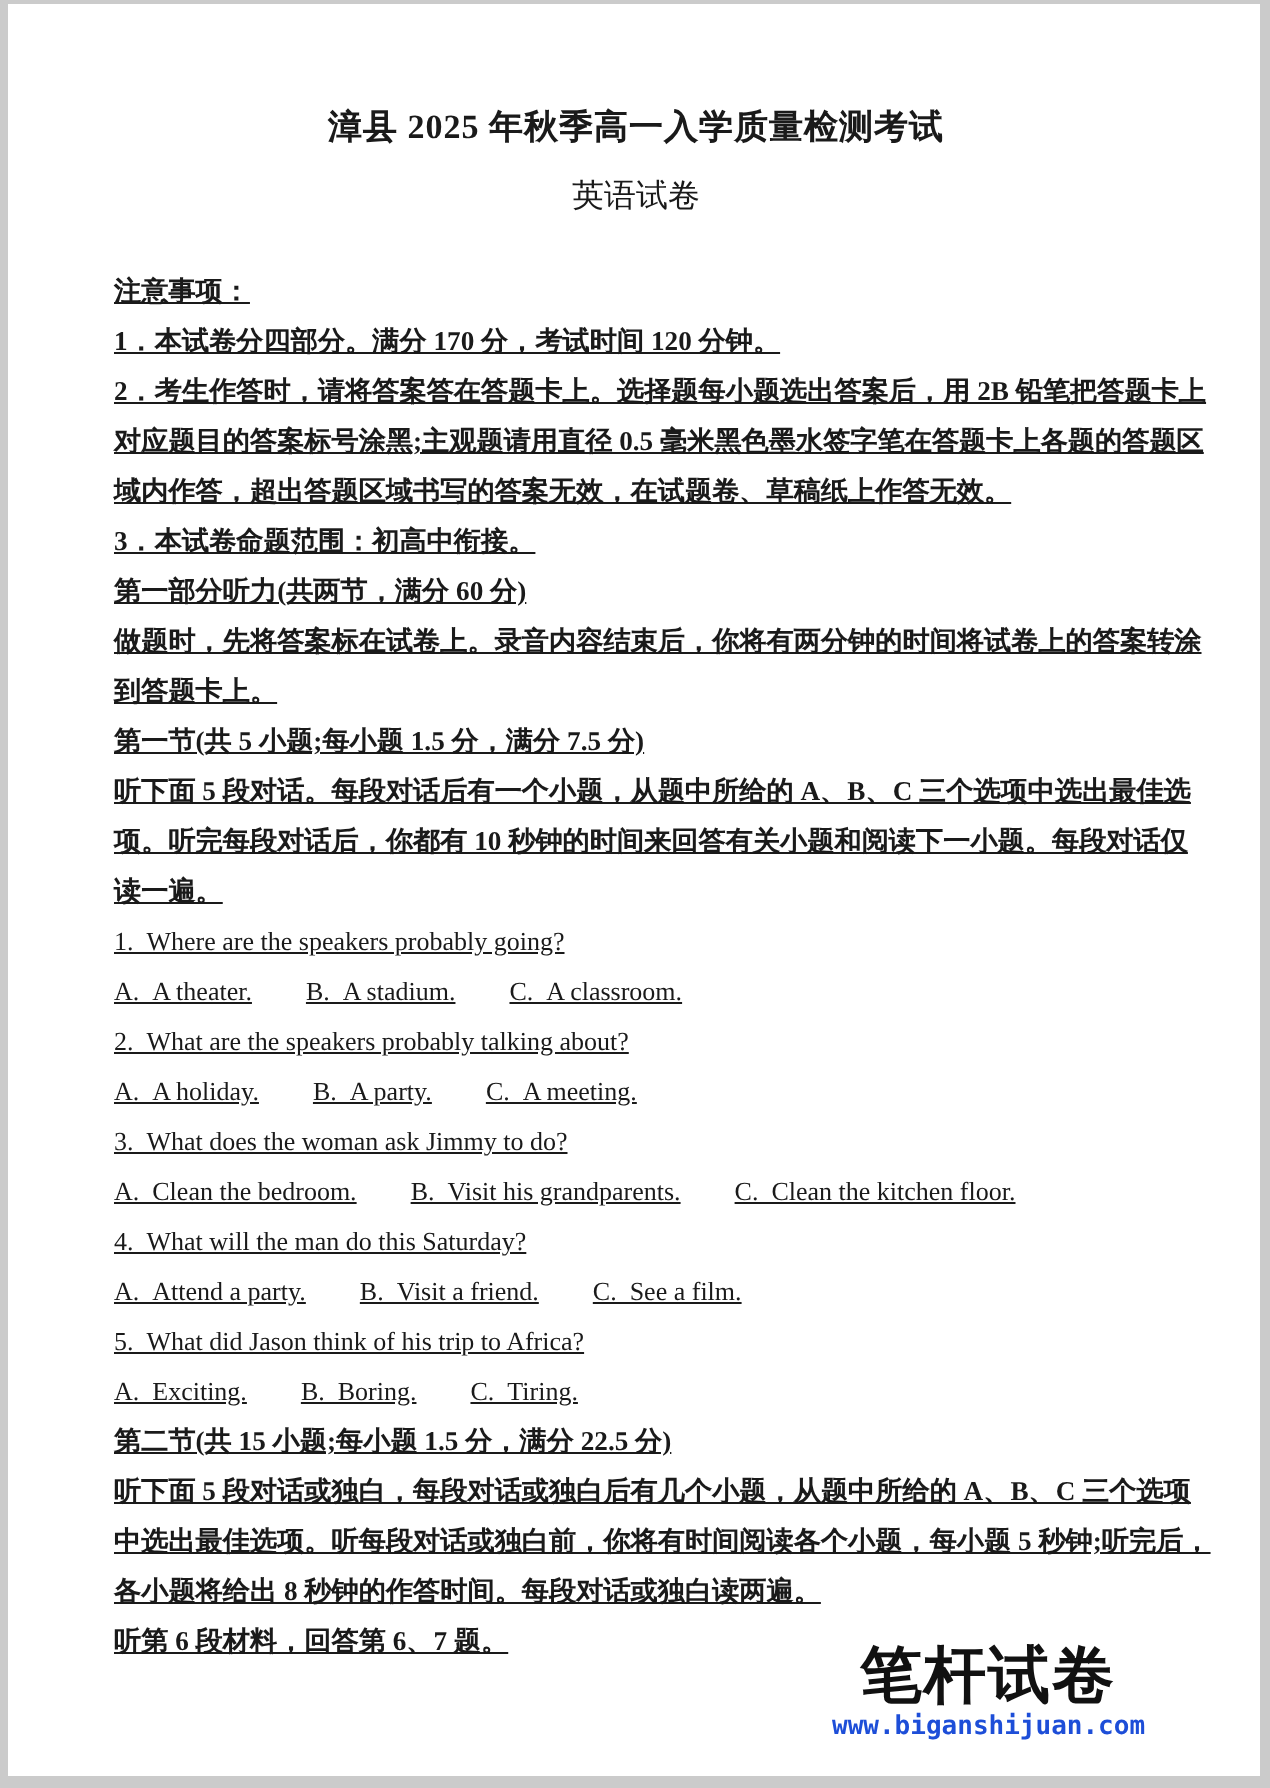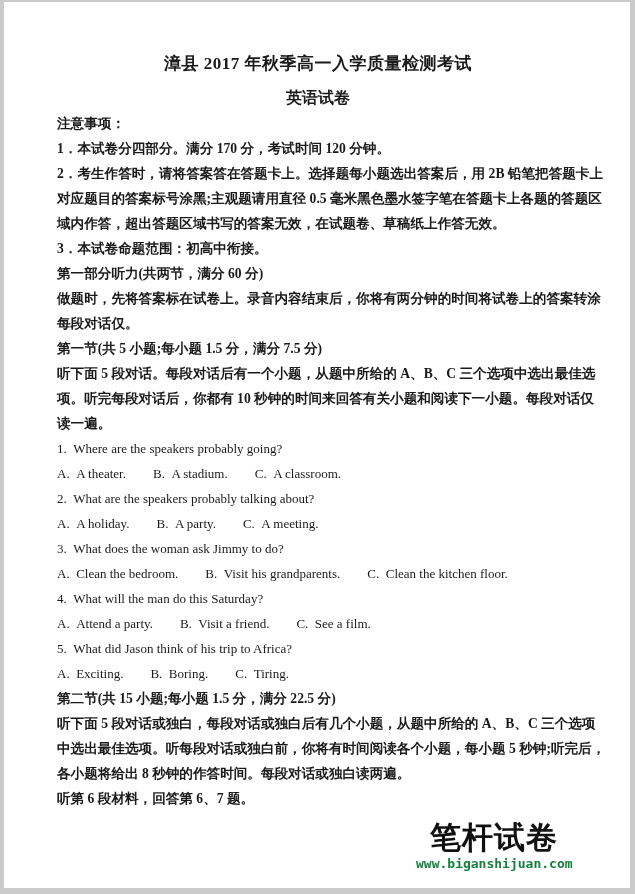--- a/index.html
+++ b/index.html
@@ -14,22 +14,22 @@
   .page {
     position:absolute; left:4px; top:2px;
     width:626px; height:886px;
     background:#ffffff;
   }
   .content { position:absolute; left:53px; top:0; width:522px; }
   .title {
     margin-top:50px; font-size:17px; font-weight:700;
     text-align:center; letter-spacing:0.5px;
   }
-  .subtitle { margin-top:13px; font-size:16px; font-weight:700; text-align:center; }
-  .doc { margin-top:2px; }
+  .subtitle { margin-top:13px; font-size:16px; font-weight:400; text-align:center; }
+  .doc { margin-top:24px;text-decoration:underline; }
   .line { height:25px; line-height:25px; white-space:nowrap; }
   .line.zh { font-size:13.6px; font-weight:700; }
   .line.en { font-size:13px; font-weight:400; }
   .line.just { text-align:justify; text-align-last:justify; }
   .opt { margin-right:27px; }
   .opt:last-child { margin-right:0; }
   .watermark { position:absolute; left:398px; top:818px; width:182px; height:62px; }
   .wm-brand {
     padding-left:28px;
     font-family:"Liberation Sans","DejaVu Sans",sans-serif;
@@ -39,40 +39,40 @@
   .wm-badge {
     position:absolute; left:5px; top:33px;
     font-size:8.5px; font-weight:700;
     font-family:"Liberation Sans","DejaVu Sans",sans-serif;
     white-space:nowrap;
   }
   .wm-url {
     padding-left:14px;
     font-family:"DejaVu Sans Mono","Liberation Mono",monospace;
     font-weight:700; font-size:13px; line-height:16px;
-    color:#15803d; white-space:nowrap;
+    color:#1d4ed8; white-space:nowrap;
   }
 </style>
 </head>
 <body>
 
 <div class="page">
   <div class="content">
-    <div class="title">漳县 2017 年秋季高一入学质量检测考试</div>
+    <div class="title">漳县 2025 年秋季高一入学质量检测考试</div>
     <div class="subtitle">英语试卷</div>
     <div class="doc">
         <div class="line zh">注意事项：</div>
         <div class="line zh">1．本试卷分四部分。满分 170 分，考试时间 120 分钟。</div>
         <div class="line zh just">2．考生作答时，请将答案答在答题卡上。选择题每小题选出答案后，用 2B 铅笔把答题卡上</div>
         <div class="line zh just">对应题目的答案标号涂黑;主观题请用直径 0.5 毫米黑色墨水签字笔在答题卡上各题的答题区</div>
         <div class="line zh">域内作答，超出答题区域书写的答案无效，在试题卷、草稿纸上作答无效。</div>
         <div class="line zh">3．本试卷命题范围：初高中衔接。</div>
         <div class="line zh">第一部分听力(共两节，满分 60 分)</div>
         <div class="line zh just">做题时，先将答案标在试卷上。录音内容结束后，你将有两分钟的时间将试卷上的答案转涂</div>
-        <div class="line zh">每段对话仅。</div>
+        <div class="line zh">到答题卡上。</div>
         <div class="line zh">第一节(共 5 小题;每小题 1.5 分，满分 7.5 分)</div>
         <div class="line zh just">听下面 5 段对话。每段对话后有一个小题，从题中所给的 A、B、C 三个选项中选出最佳选</div>
         <div class="line zh just">项。听完每段对话后，你都有 10 秒钟的时间来回答有关小题和阅读下一小题。每段对话仅</div>
         <div class="line zh">读一遍。</div>
         <div class="line en">1.&nbsp;&nbsp;Where are the speakers probably going?</div>
         <div class="line en"><span class="opt">A.&nbsp;&nbsp;A theater.</span><span class="opt">B.&nbsp;&nbsp;A stadium.</span><span class="opt">C.&nbsp;&nbsp;A classroom.</span></div>
         <div class="line en">2.&nbsp;&nbsp;What are the speakers probably talking about?</div>
         <div class="line en"><span class="opt">A.&nbsp;&nbsp;A holiday.</span><span class="opt">B.&nbsp;&nbsp;A party.</span><span class="opt">C.&nbsp;&nbsp;A meeting.</span></div>
         <div class="line en">3.&nbsp;&nbsp;What does the woman ask Jimmy to do?</div>
         <div class="line en"><span class="opt">A.&nbsp;&nbsp;Clean the bedroom.</span><span class="opt">B.&nbsp;&nbsp;Visit his grandparents.</span><span class="opt">C.&nbsp;&nbsp;Clean the kitchen floor.</span></div>

